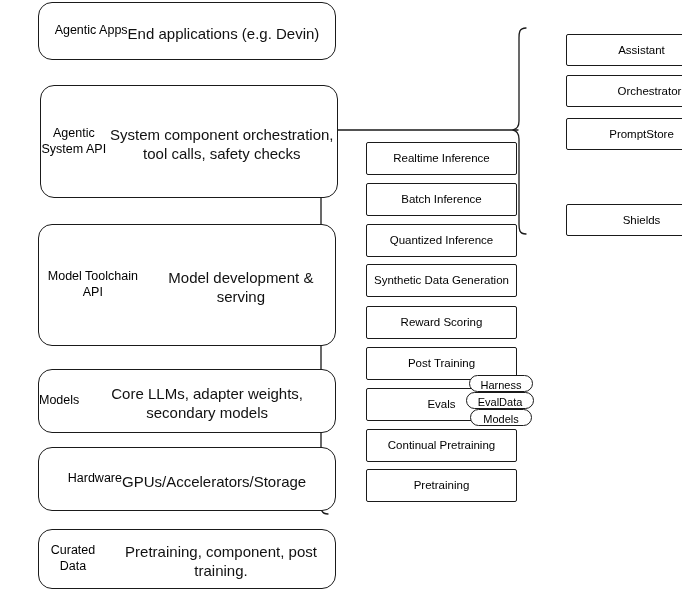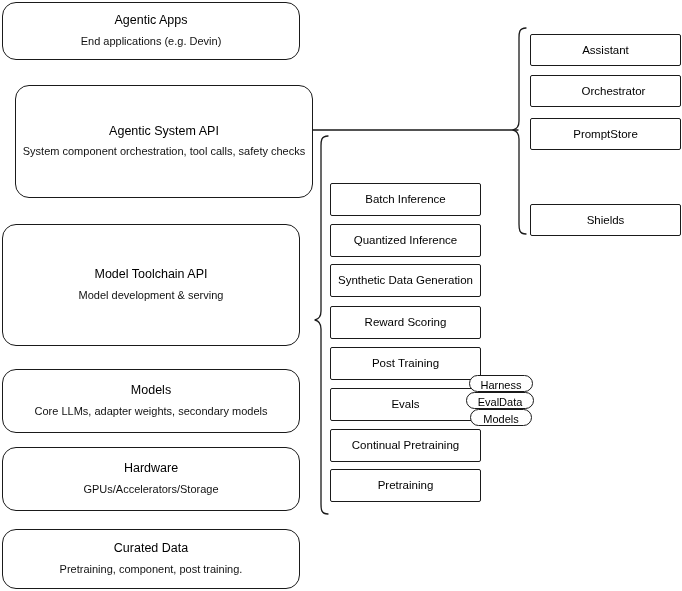--- a/index.html
+++ b/index.html
@@ -20,36 +20,37 @@
   }
 
   
   .box {
     position: absolute;
     box-sizing: border-box;
     border: 1.3px solid #1a1a1a;
     border-radius: 12px;
     background: #ffffff;
     display: flex;
-    flex-direction: column;
+    flex-direction: row;
     align-items: center;
     justify-content: center;
     text-align: center;
     line-height: 1.25;
+    margin-left: 36px;
   }
 
   
   .layer-box { border-radius: 14px; }
   .layer-title {
     font-size: 12.5px;
     color: #000;
     margin: 0;
   }
   .layer-sub {
-    font-size: 11px;
+    font-size: 15px;
     color: #111;
     margin-top: 6px;
   }
 
   
   .item-box {
     border-radius: 2px;
     border-width: 1.3px;
   }
   .item-label {
@@ -114,21 +115,21 @@
              C 319 321 321 323 321 329
              L 321 504
              C 321 509 321 514 328 514"></path>
   </svg>
 
   <div class="box layer-box" style="left:2px; top:2px; width:298px; height:58px;">
     <div class="layer-title">Agentic Apps</div>
     <div class="layer-sub">End applications (e.g. Devin)</div>
   </div>
 
-  <div class="box layer-box" style="left:15px; top:85px; width:298px; height:113px;">
+  <div class="box layer-box" style="left:4px; top:85px; width:298px; height:113px;">
     <div class="layer-title">Agentic System API</div>
     <div class="layer-sub">System component orchestration, tool calls, safety checks</div>
   </div>
 
   <div class="box layer-box" style="left:2px; top:224px; width:298px; height:122px;">
     <div class="layer-title">Model Toolchain API</div>
     <div class="layer-sub">Model development &amp; serving</div>
   </div>
 
   <div class="box layer-box" style="left:2px; top:369px; width:298px; height:64px;">
@@ -139,20 +140,23 @@
   <div class="box layer-box" style="left:2px; top:447px; width:298px; height:64px;">
     <div class="layer-title">Hardware</div>
     <div class="layer-sub">GPUs/Accelerators/Storage</div>
   </div>
 
   <div class="box layer-box" style="left:2px; top:529px; width:298px; height:60px;">
     <div class="layer-title">Curated Data</div>
     <div class="layer-sub">Pretraining, component, post training.</div>
   </div>
 
+  <div class="box item-box" style="left:330px; top:142px; width:151px; height:33px;">
+    <span class="item-label">Realtime Inference</span>
+  </div>
   <div class="box item-box" style="left:330px; top:183px; width:151px; height:33px;">
     <span class="item-label">Batch Inference</span>
   </div>
   <div class="box item-box" style="left:330px; top:224px; width:151px; height:33px;">
     <span class="item-label">Quantized Inference</span>
   </div>
   <div class="box item-box" style="left:330px; top:264px; width:151px; height:33px;">
     <span class="item-label">Synthetic Data Generation</span>
   </div>
   <div class="box item-box" style="left:330px; top:306px; width:151px; height:33px;">

